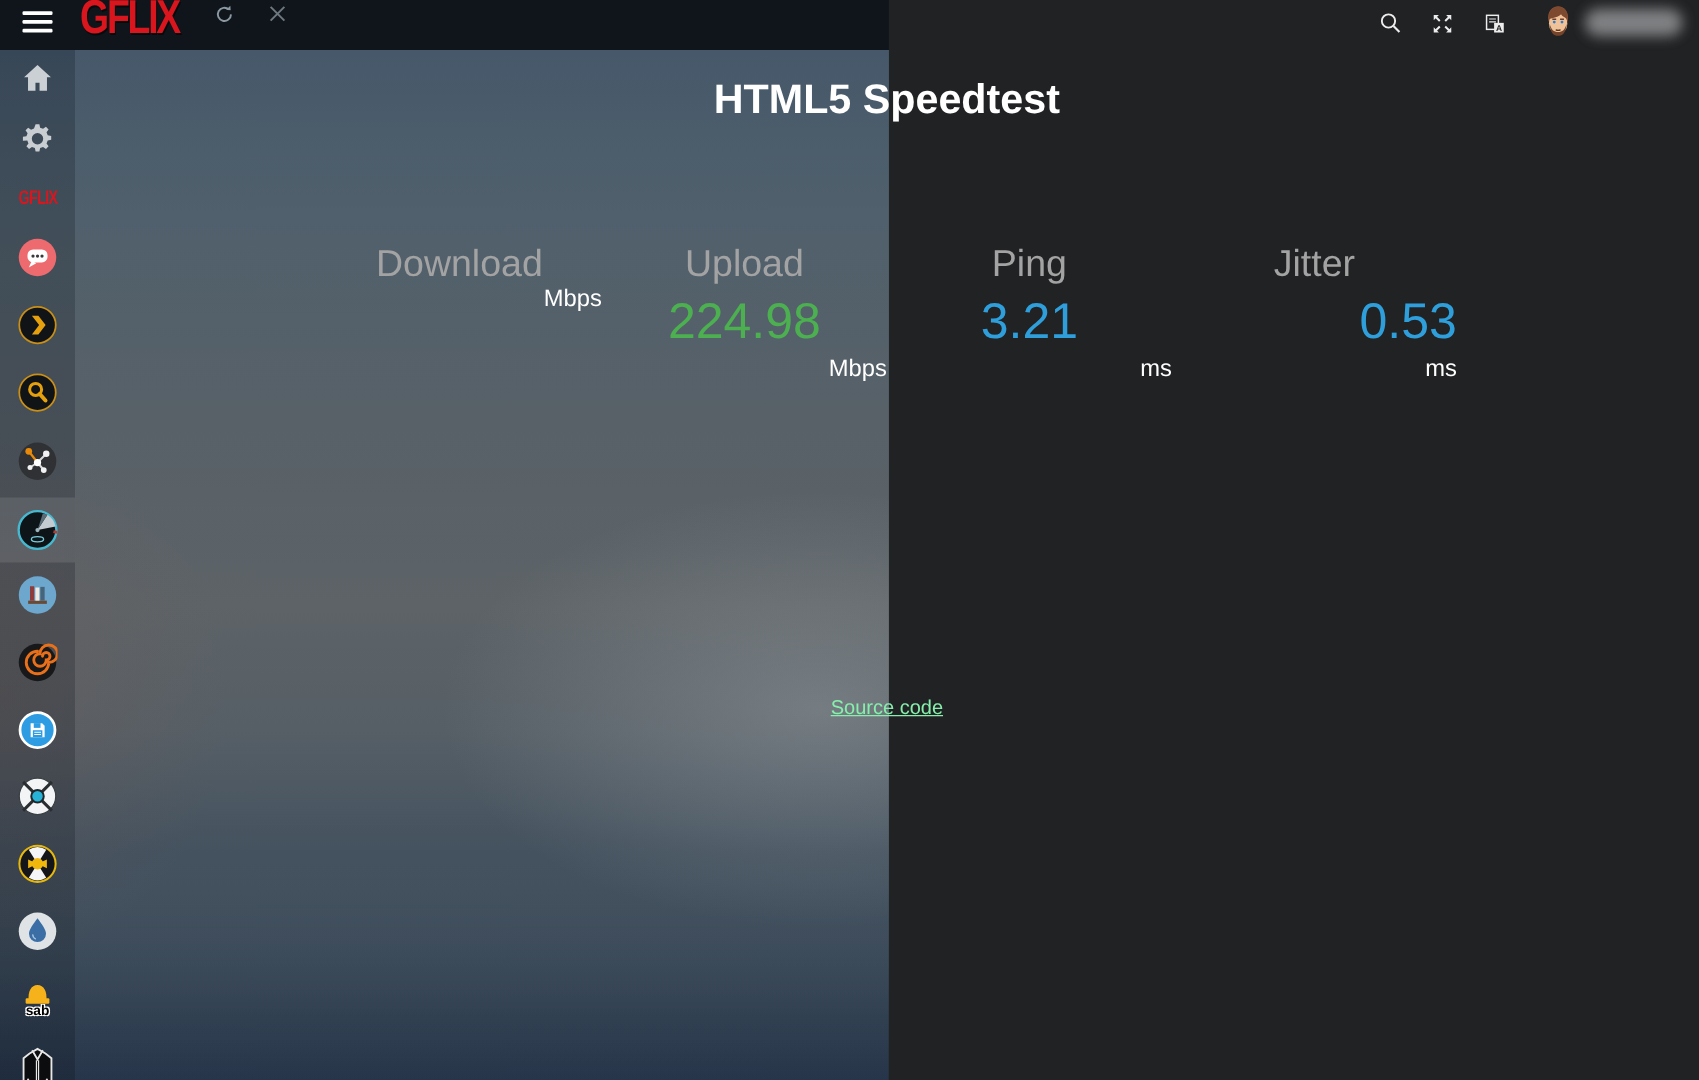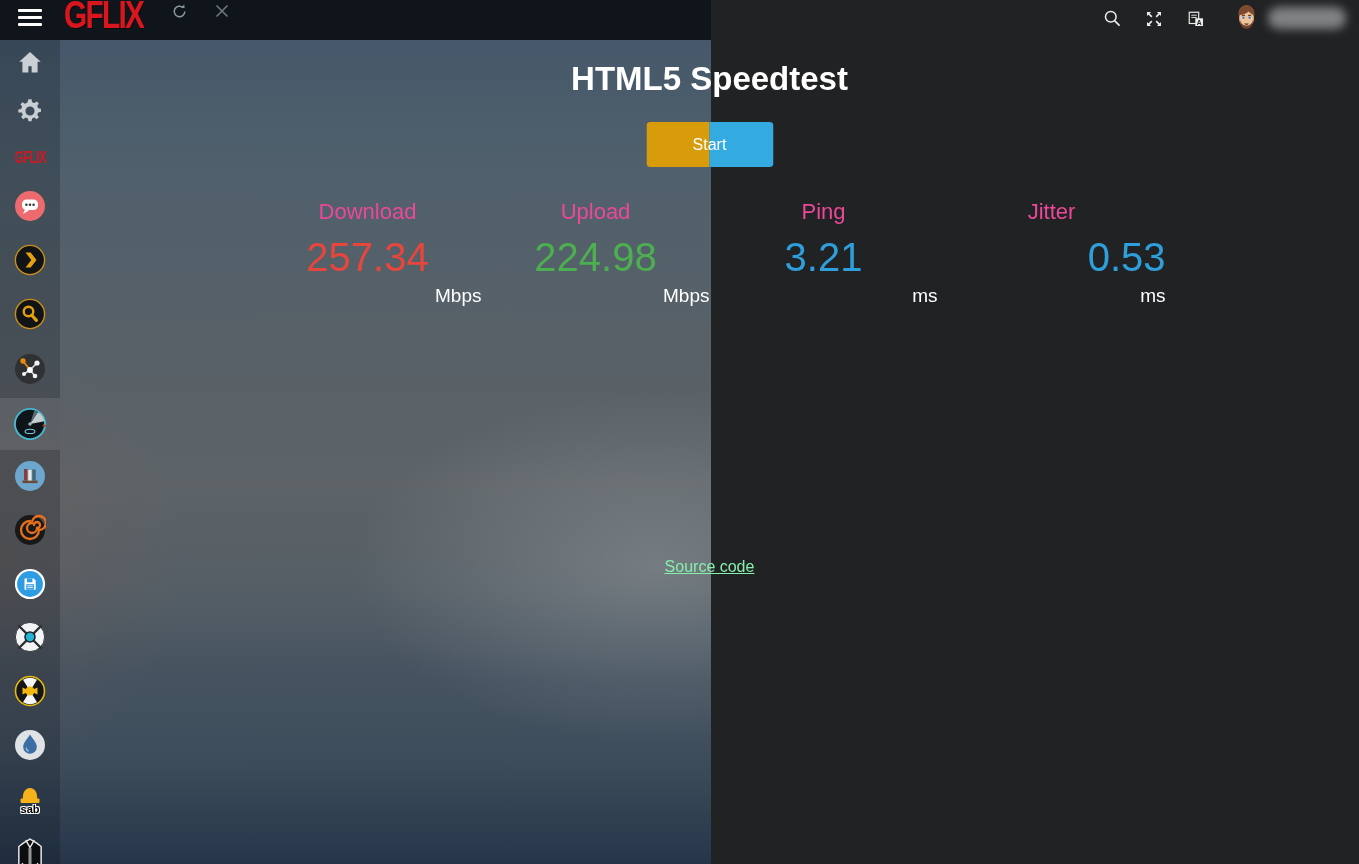--- a/index.html
+++ b/index.html
@@ -47,21 +47,21 @@
   .content { position:absolute; left:60px; top:40px; width:1299px; height:824px; color:#fff; text-align:center; z-index:4; }
   .st-title { position:absolute; top:20px; left:0; width:100%; font-size:33px; font-weight:700; }
   .start-btn { position:absolute; top:82px; left:50%; transform:translateX(-50%); width:127px; height:45px;
                border:none; border-radius:4px; overflow:hidden; cursor:pointer; padding:0; background:transparent; }
   .start-half { position:absolute; top:0; width:50%; height:100%; }
   .start-half.l { left:0; } .start-half.r { left:50%; }
   .start-label { position:absolute; left:0; top:0; width:100%; height:100%; display:flex; align-items:center; justify-content:center;
                  color:#fff; font-size:16px; }
   .metrics { position:absolute; top:158px; left:50%; transform:translateX(-50%); width:912px;
              display:grid; grid-template-columns:repeat(4,1fr); }
-  .m-label { font-size:22px; line-height:28px; color:#ec4899; }
+  .m-label { font-size:30px; line-height:28px; color:#a3a3a3; }
   .m-value { font-size:40px; line-height:50px; margin-top:6px; }
   .m-unit  { font-size:19px; line-height:20px; margin-top:4px; color:#fff;text-align:right; }
   .ip-line { position:absolute; top:307px; left:0; width:100%; font-size:16px; }
   .src-link { position:absolute; top:518px; left:0; width:100%; font-size:16px; }
   .src-link a { color:#86efac; text-decoration:underline; cursor:pointer; }
 </style>
 </head>
 <body>
 
 <div class="stage">
@@ -251,30 +251,24 @@
         <path d="M12 2.5l4 7 4-7" fill="none" stroke="#e8e8e8" stroke-width="1.4"></path>
         <path d="M15.2 10v34M16.8 10v34" stroke="#e8e8e8" stroke-width="0.9"></path>
         <path d="M8.5 24l2.5 3.5M23.5 24L21 27.5" stroke="#e8e8e8" stroke-width="1.2"></path>
       </svg>
     </div>
   </div>
 
   <div class="content">
     <div class="st-title">HTML5 Speedtest</div>
 
-    <button class="start-btn">
-      <span class="start-half l" style="background: rgb(216, 155, 9);"></span>
-      <span class="start-half r" style="background: rgb(52, 171, 224);"></span>
-      <span class="start-label">Start</span>
-    </button>
 
     <div class="metrics">
       <div class="metric">
         <div class="m-label">Download</div>
-        <div class="m-value" style="color: rgb(232, 69, 60);">257.34</div>
         <div class="m-unit">Mbps</div>
       </div>
       <div class="metric">
         <div class="m-label">Upload</div>
         <div class="m-value" style="color: rgb(76, 175, 80);">224.98</div>
         <div class="m-unit">Mbps</div>
       </div>
       <div class="metric">
         <div class="m-label">Ping</div>
         <div class="m-value" style="color: rgb(47, 159, 220);">3.21</div>

